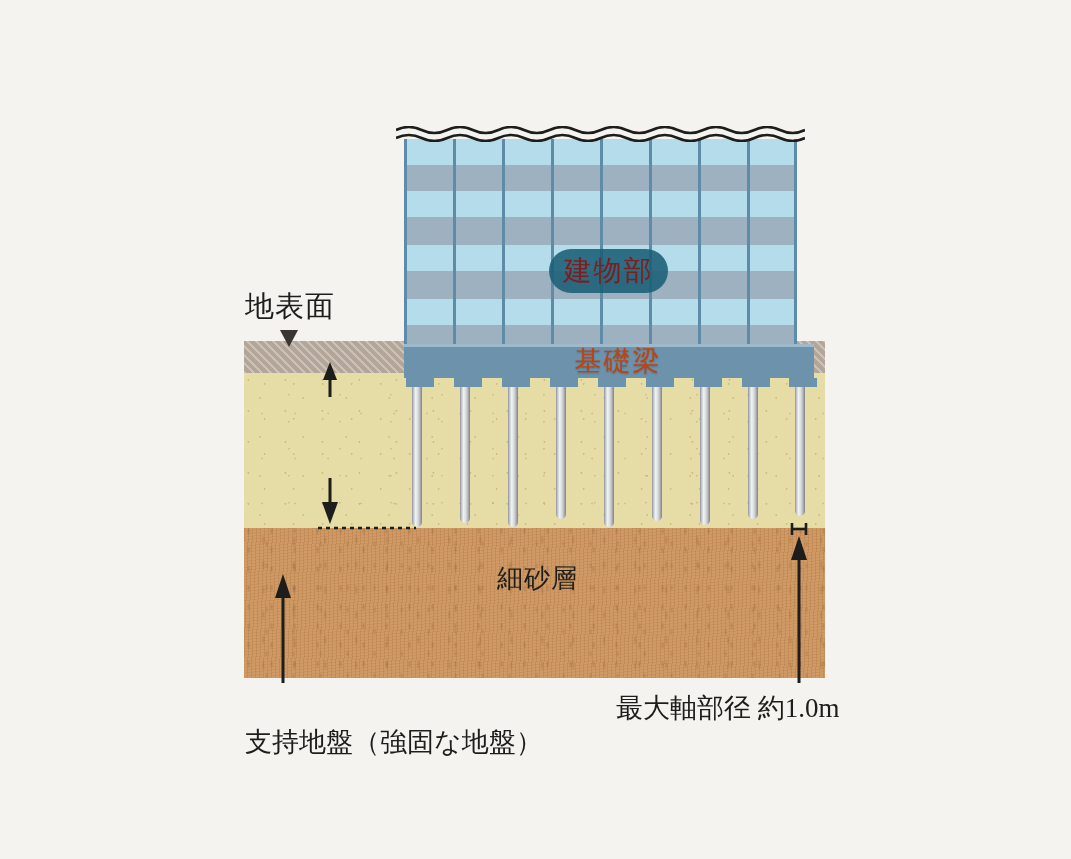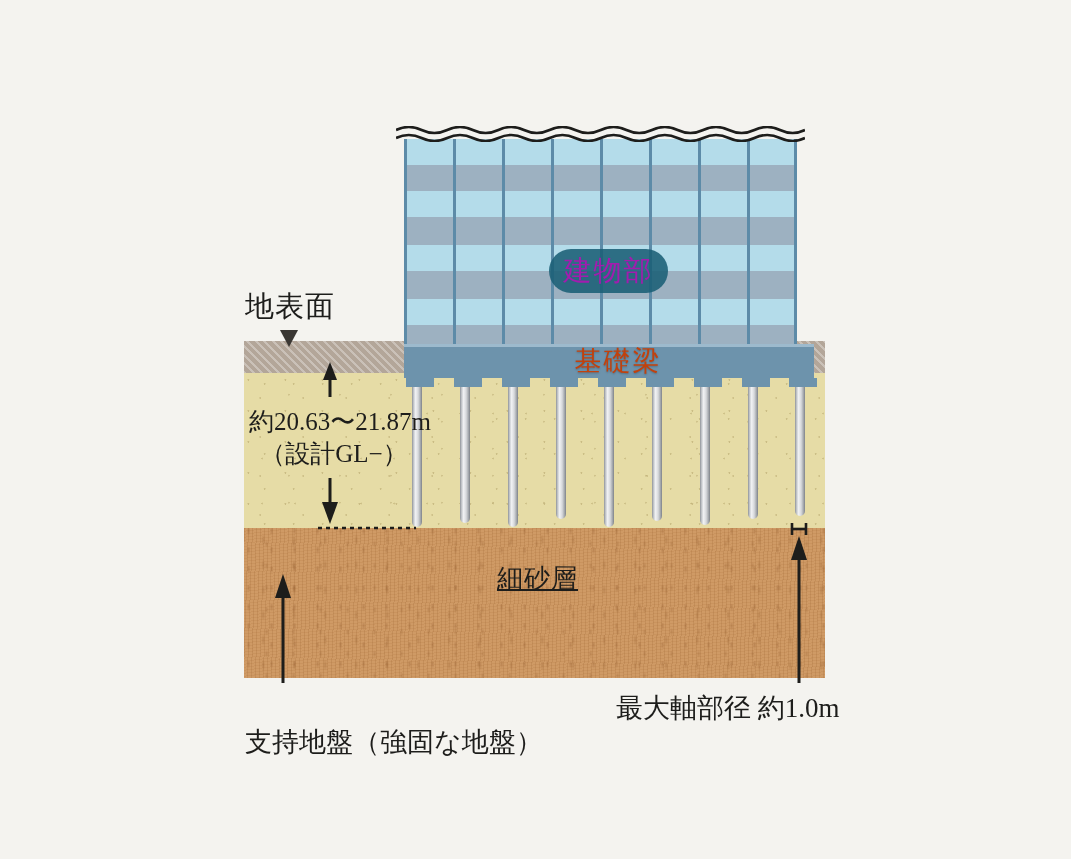--- a/index.html
+++ b/index.html
@@ -129,33 +129,33 @@
 
   
   .lbl {
     position: absolute;
     color: #1d1d1b;
     white-space: nowrap;
     line-height: 1.28;
   }
   .lbl-ground   { left: 245px; top: 288px; font-size: 29px; letter-spacing: 1px; }
   .lbl-depth    { left: 249px; top: 406px; font-size: 25px; text-align: center; width: 170px; }
-  .lbl-sand     { left: 497px; top: 562px; font-size: 26px; letter-spacing: 1px; text-decoration: underline; }
+  .lbl-sand     { left: 497px; top: 562px; font-size: 26px; letter-spacing: 1px; }
   .lbl-support  { left: 245px; top: 725px; font-size: 27px; letter-spacing: 0px; }
   .lbl-diameter { left: 591px; top: 691px; font-size: 27px; letter-spacing: 0px; margin-left: 25px; }
 
   .badge-building {
     position: absolute;
     left: 549px;
     top: 249px;
     width: 119px;
     height: 44px;
     background: rgba(26,94,117,0.88);
     border-radius: 22px;
-    color: #a21caf;
+    color: #7f1d1d;
     font-size: 28px;
     line-height: 44px;
     text-align: center;
     letter-spacing: 2px;
   }
   .lbl-beam {
     position: absolute;
     left: 563px;
     top: 340px;
     width: 110px;
@@ -256,24 +256,20 @@
 
     <g>
       <line x1="792" y1="523" x2="792" y2="535" stroke="#1d1d1b" stroke-width="2.6"></line>
       <line x1="806" y1="523" x2="806" y2="535" stroke="#1d1d1b" stroke-width="2.6"></line>
       <line x1="792" y1="529" x2="806" y2="529" stroke="#1d1d1b" stroke-width="2.6"></line>
     </g>
   </svg>
 
   <div class="lbl lbl-ground">地表面</div>
 
-  <div class="lbl lbl-depth">
-    <div>約20.63〜21.87m</div>
-    <div>（設計GL−）</div>
-  </div>
 
   <div class="badge-building">建物部</div>
 
   <div class="lbl-beam">基礎梁</div>
 
   <div class="lbl lbl-sand">細砂層</div>
 
   <div class="lbl lbl-support">支持地盤（強固な地盤）</div>
 
   <div class="lbl lbl-diameter">最大軸部径 約1.0m</div>

